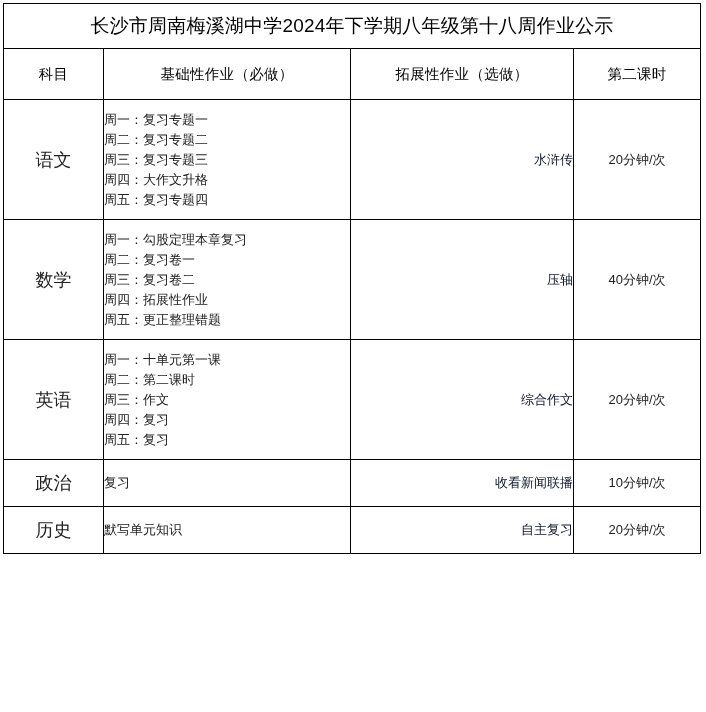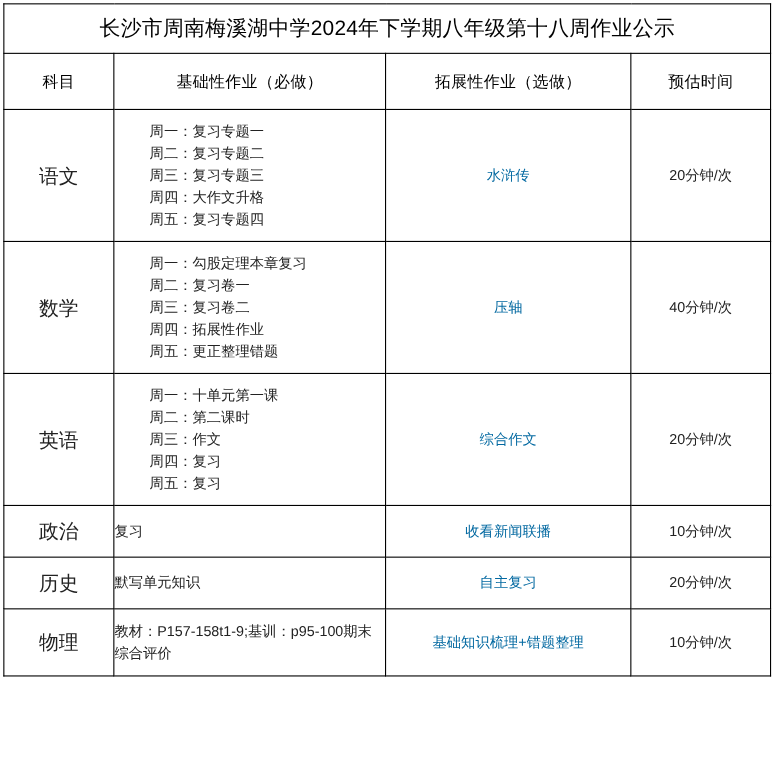--- a/index.html
+++ b/index.html
@@ -77,37 +77,36 @@
   .basic-cell {
     text-align: left;
     vertical-align: middle;
     font-size: 13px;
     line-height: 20px;
     color: #222222;
     padding: 0 6px 0 7px;
     word-break: break-word;
   }
   .ext-cell {
-    text-align: center;
+    text-align: right;
     vertical-align: middle;
     font-size: 13px;
-    color: #0369a1;
+    color: #0f172a;
     padding: 0 6px 0 7px;
   }
   .time-cell {
     text-align: center;
     vertical-align: middle;
     font-size: 13px;
     color: #222222;
   }
 
   .basic-cell .line {
     display: block;
     white-space: nowrap;
-    margin-left: 32px;
   }
   .basic-cell .wrapline {
     display: block;
   }
 
   .row-tall  td { height: 119px; }
   .row-short td { height: 46px; }
   .row-last  td { height: 60px; }
 </style>
 </head>
@@ -122,21 +121,21 @@
       <col class="c-time">
     </colgroup>
     <tbody>
       <tr>
         <td class="title-cell" colspan="4">长沙市周南梅溪湖中学2024年下学期八年级第十八周作业公示</td>
       </tr>
       <tr>
         <td class="header-cell">科目</td>
         <td class="header-cell">基础性作业（必做）</td>
         <td class="header-cell">拓展性作业（选做）</td>
-        <td class="header-cell">预估时间</td>
+        <td class="header-cell">第二课时</td>
       </tr>
 
     <tr class="row-tall">
           <td class="subject-cell">语文</td>
           <td class="basic-cell">
             <span class="line">周一：复习专题一</span>
             <span class="line">周二：复习专题二</span>
             <span class="line">周三：复习专题三</span>
             <span class="line">周四：大作文升格</span>
             <span class="line">周五：复习专题四</span>
@@ -177,23 +176,15 @@
           <td class="time-cell">10分钟/次</td>
         </tr>
         <tr class="row-short">
           <td class="subject-cell">历史</td>
           <td class="basic-cell">
             <span class="wrapline">默写单元知识</span>
           </td>
           <td class="ext-cell">自主复习</td>
           <td class="time-cell">20分钟/次</td>
         </tr>
-        <tr class="row-last">
-          <td class="subject-cell">物理</td>
-          <td class="basic-cell">
-            <span class="wrapline">教材：P157-158t1-9;基训：p95-100期末综合评价</span>
-          </td>
-          <td class="ext-cell">基础知识梳理+错题整理</td>
-          <td class="time-cell">10分钟/次</td>
-        </tr>
       </tbody>
   </table>
 </div>
 
 </body></html>

